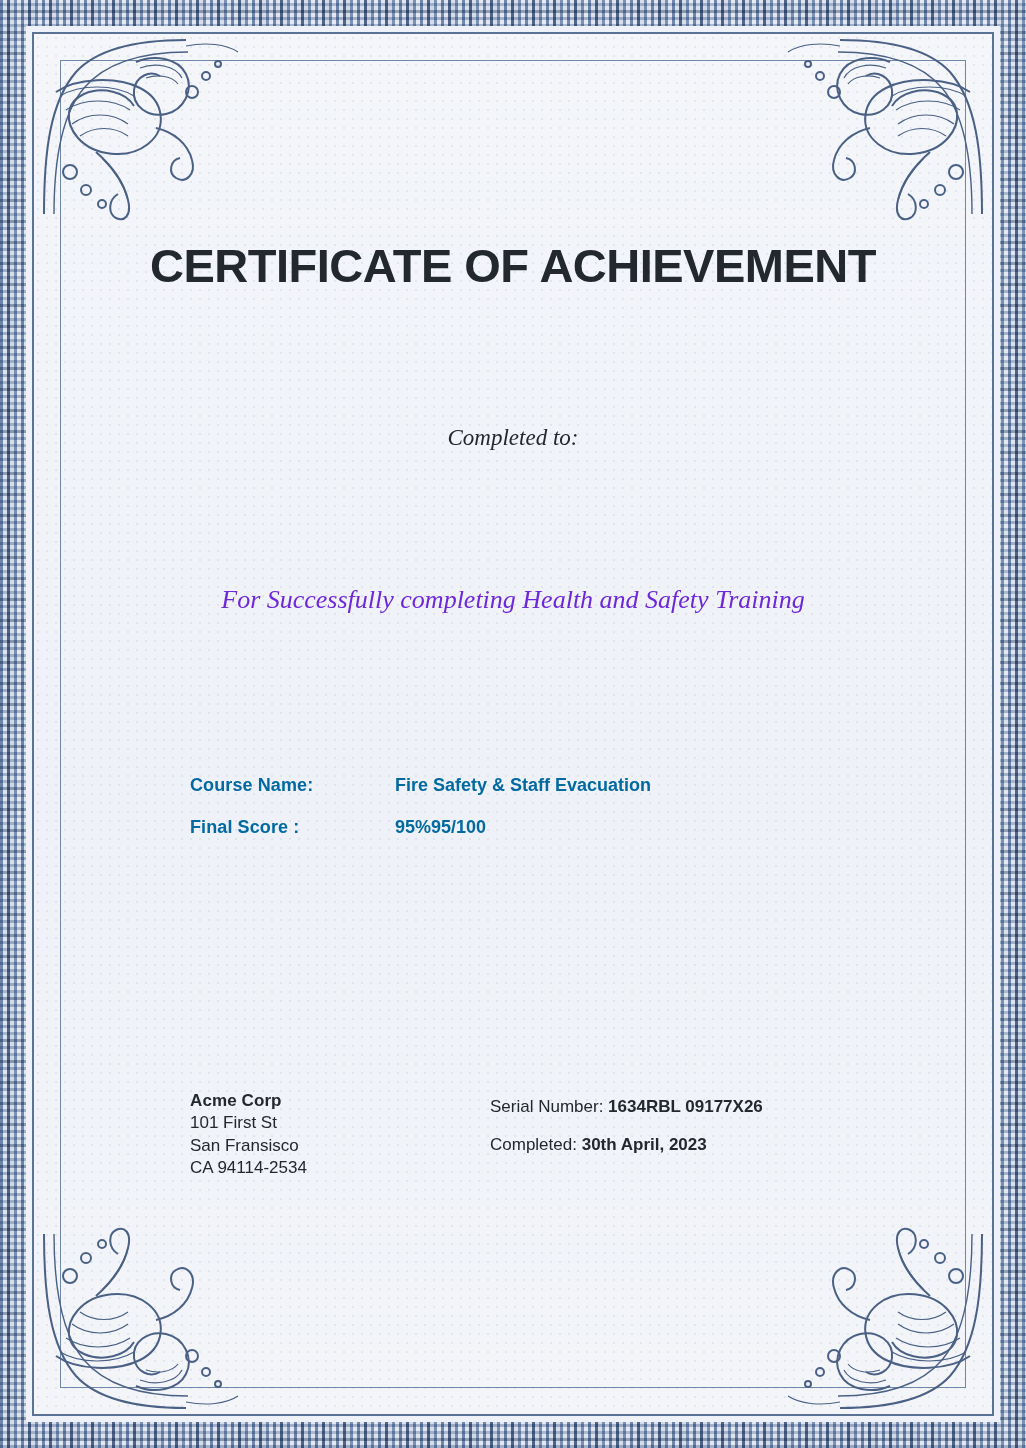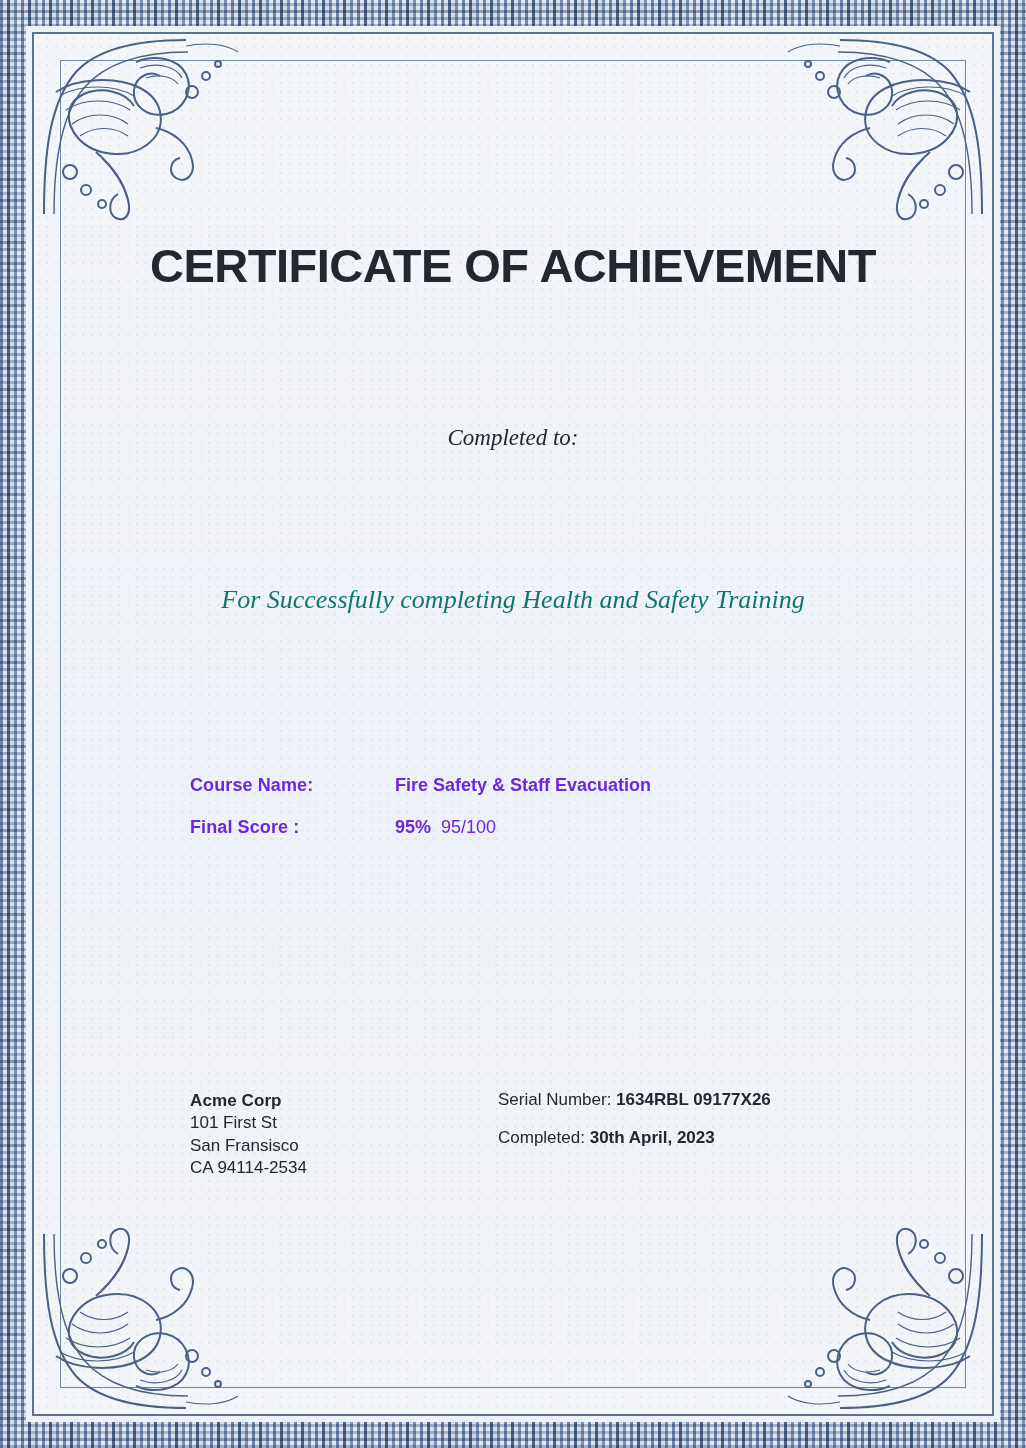--- a/index.html
+++ b/index.html
@@ -135,64 +135,64 @@
   }
 
   .reason {
     position: absolute;
     left: 0; right: 0;
     top: 585px;
     text-align: center;
     font-family: "Liberation Serif", serif;
     font-style: italic;
     font-size: 26px;
-    color: #0f766e;
+    color: #6d28d9;
   }
 
   .details {
     position: absolute;
     left: 190px;
     top: 775px;
     font-size: 18px;
-    color: #6d28d9;
+    color: #0369a1;
   }
   .detail-row {
     display: flex;
     align-items: baseline;
     margin-bottom: 21px;
   }
   .detail-label {
     width: 205px;
     font-weight: 700;
     letter-spacing: 0.1px;
   }
   .detail-value {
     font-weight: 700;
   }
   .detail-value-plain {
-    font-weight: 400;
-    margin-left: 10px;
+    font-weight: 700;
   }
 
   .footer {
     position: absolute;
     left: 190px;
     right: 158px;
     top: 1090px;
     display: flex;
+    align-items: center;
   }
   .issuer {
     width: 300px;
     font-size: 17px;
     line-height: 1.32;
     color: #23282e;
   }
   .issuer .org { font-weight: 700; letter-spacing: 0.1px; }
   .meta {
-    margin-left: 8px;
+    margin-left: 0;
     font-size: 17px;
     color: #23282e;
   }
   .meta-row { margin-bottom: 18px; }
   .meta-row .strong { font-weight: 700; }
 </style>
 </head>
 <body>
 
 <div class="page">

